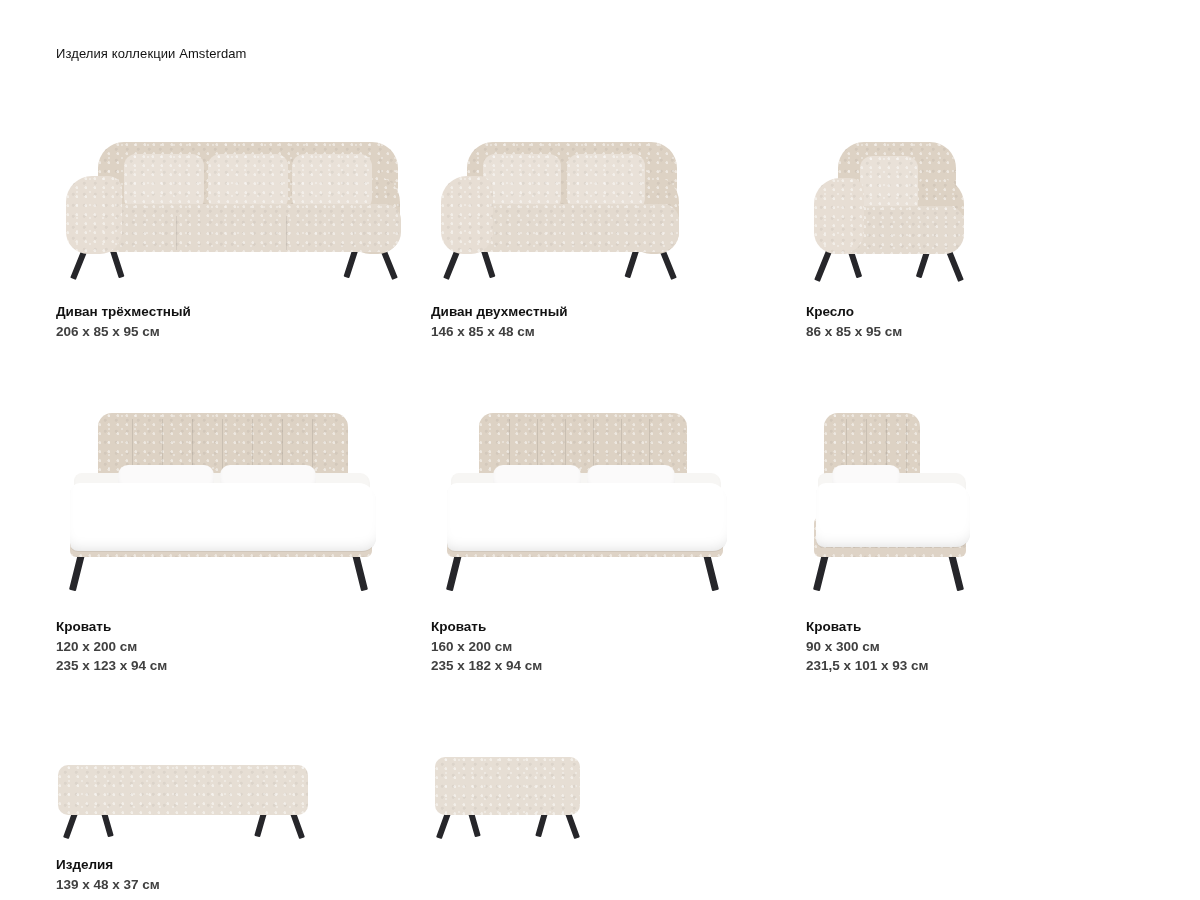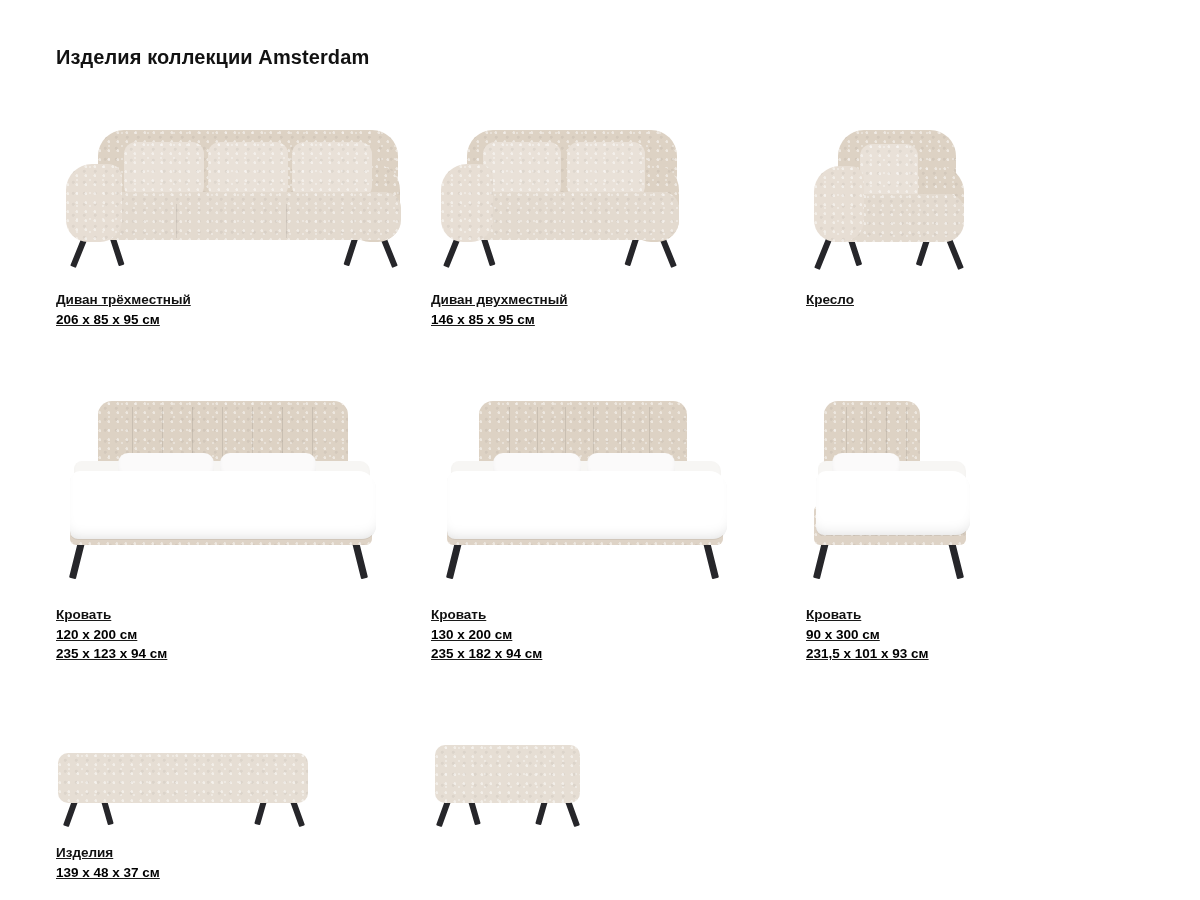--- a/index.html
+++ b/index.html
@@ -16,32 +16,31 @@
     position: relative;
     width: 1200px;
     height: 900px;
     background: #ffffff;
     overflow: hidden;
   }
   .page-title {
     position: absolute;
     left: 56px;
     top: 46px;
-    font-size: 20px;
-    font-weight: bold;
+    font-size: 13px;
+    font-weight: normal;
     letter-spacing: 0.1px;
     color: #121212;
   }
 
   .grid {
     position: absolute;
     left: 56px;
-    top: 112px;
+    top: 124px;
     width: 1090px;
-    text-decoration: underline;
   }
   .row {
     display: flex;
     width: 100%;
   }
   .cell {
     width: 350px;
     margin-right: 25px;
     position: relative;
   }
@@ -56,21 +55,21 @@
     font-size: 13.5px;
     line-height: 1.45;
   }
   .caption .name {
     font-weight: bold;
     color: #111111;
     display: block;
   }
   .caption .dims {
     font-weight: bold;
-    color: #000000;
+    color: #404040;
     display: block;
   }
   .leg {
     position: absolute;
     background: #26262a;
     border-radius: 1px;
   }
 
   
   .boucle {
@@ -270,21 +269,21 @@
                 <div class="boucle"></div>
               </div>
             <div class="seam" style="left:125px;"></div>
             <div class="arm-l">
                 <div class="boucle"></div>
               </div>
           </div>
         </div>
         <div class="caption">
           <span class="name">Диван двухместный</span>
-          <span class="dims">146 x 85 x 95 см</span>
+          <span class="dims">146 x 85 x 48 см</span>
         </div>
       </div>
 
       <div class="cell">
         <div class="figure">
           <div class="chair" style="margin-left:6px;">
             <div class="leg" style="left:8px;   top:126px; width:6px; height:32px; transform:rotate(22deg);"></div>
             <div class="leg" style="left:40px;  top:126px; width:6px; height:28px; transform:rotate(-18deg);"></div>
             <div class="leg" style="left:108px; top:126px; width:6px; height:28px; transform:rotate(18deg);"></div>
             <div class="leg" style="left:140px; top:126px; width:6px; height:32px; transform:rotate(-22deg);"></div>
@@ -300,20 +299,21 @@
             <div class="seat">
                 <div class="boucle"></div>
               </div>
             <div class="arm-l">
                 <div class="boucle"></div>
               </div>
           </div>
         </div>
         <div class="caption">
           <span class="name">Кресло</span>
+          <span class="dims">86 x 85 x 95 см</span>
         </div>
       </div>
     </div>
 
     <div class="row" style="height:250px; margin-top:75px;">
 
       <div class="cell">
         <div class="figure">
           <div class="bed" style="width:330px;">
             <div class="leg" style="left:18px;  top:140px; width:7px; height:42px; transform:rotate(14deg);"></div>
@@ -362,21 +362,21 @@
                 <div class="boucle"></div>
               </div>
             <div class="mattress" style="left:16px; top:64px; width:270px; height:40px;"></div>
             <div class="pillow" style="left:58px; top:56px; width:88px; height:26px;"></div>
             <div class="pillow" style="left:152px; top:56px; width:88px; height:26px;"></div>
             <div class="duvet" style="left:12px; top:74px; width:280px; height:68px;"></div>
           </div>
         </div>
         <div class="caption">
           <span class="name">Кровать</span>
-          <span class="dims">130 x 200 см</span>
+          <span class="dims">160 x 200 см</span>
           <span class="dims">235 x 182 x 94 см</span>
         </div>
       </div>
 
       <div class="cell">
         <div class="figure">
           <div class="bed" style="width:170px; margin-left:4px;">
             <div class="leg" style="left:8px;   top:140px; width:7px; height:42px; transform:rotate(14deg);"></div>
             <div class="leg" style="left:142px; top:140px; width:7px; height:42px; transform:rotate(-14deg);"></div>
             <div class="headboard" style="left:14px; top:4px; width:96px; height:66px;">

